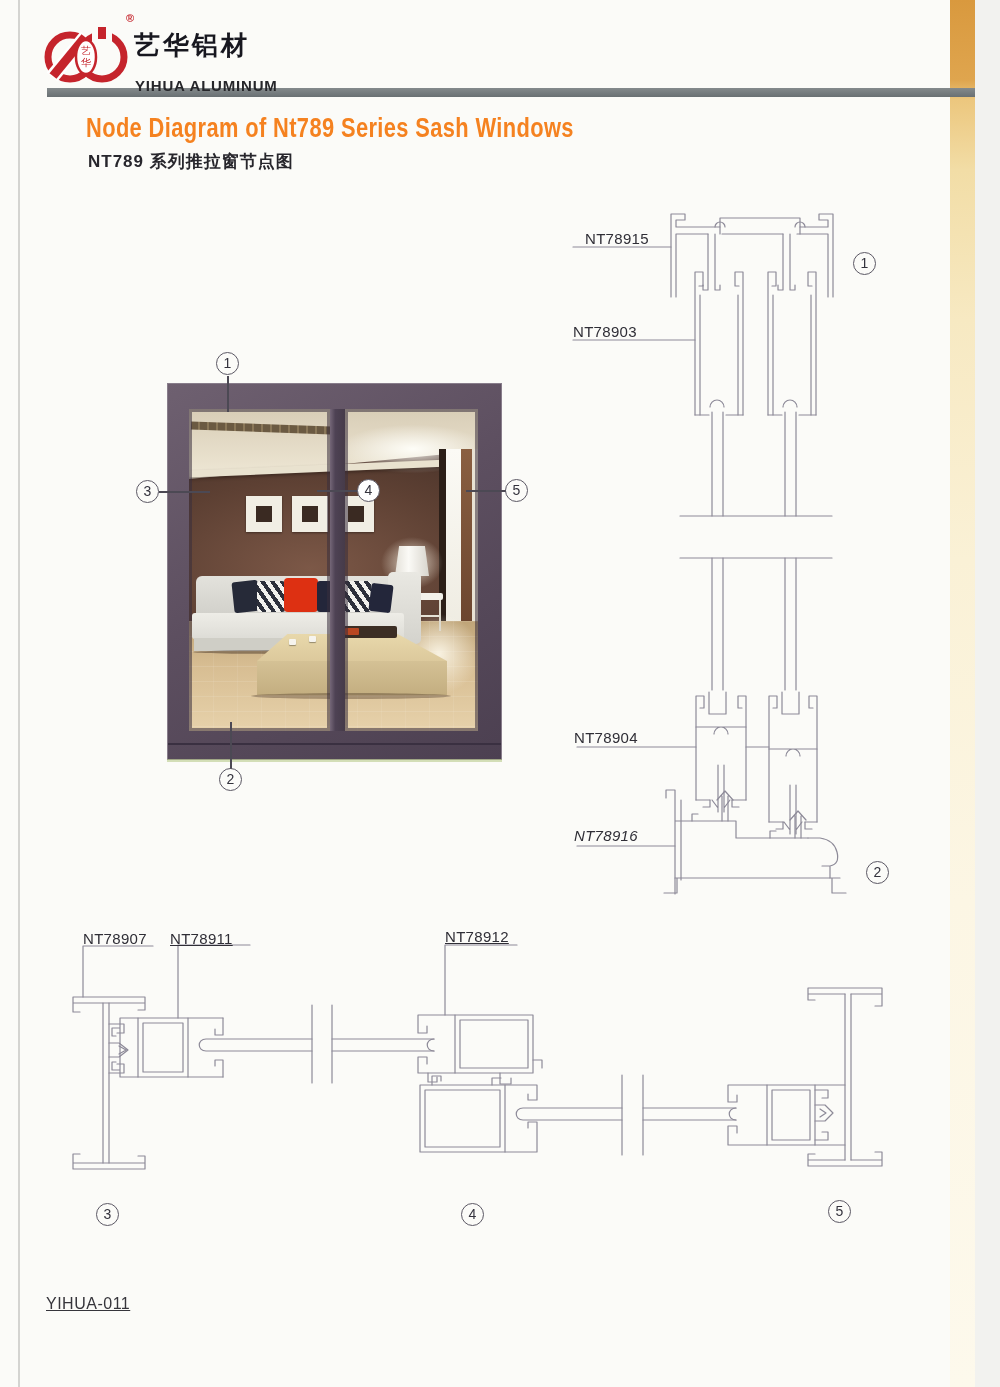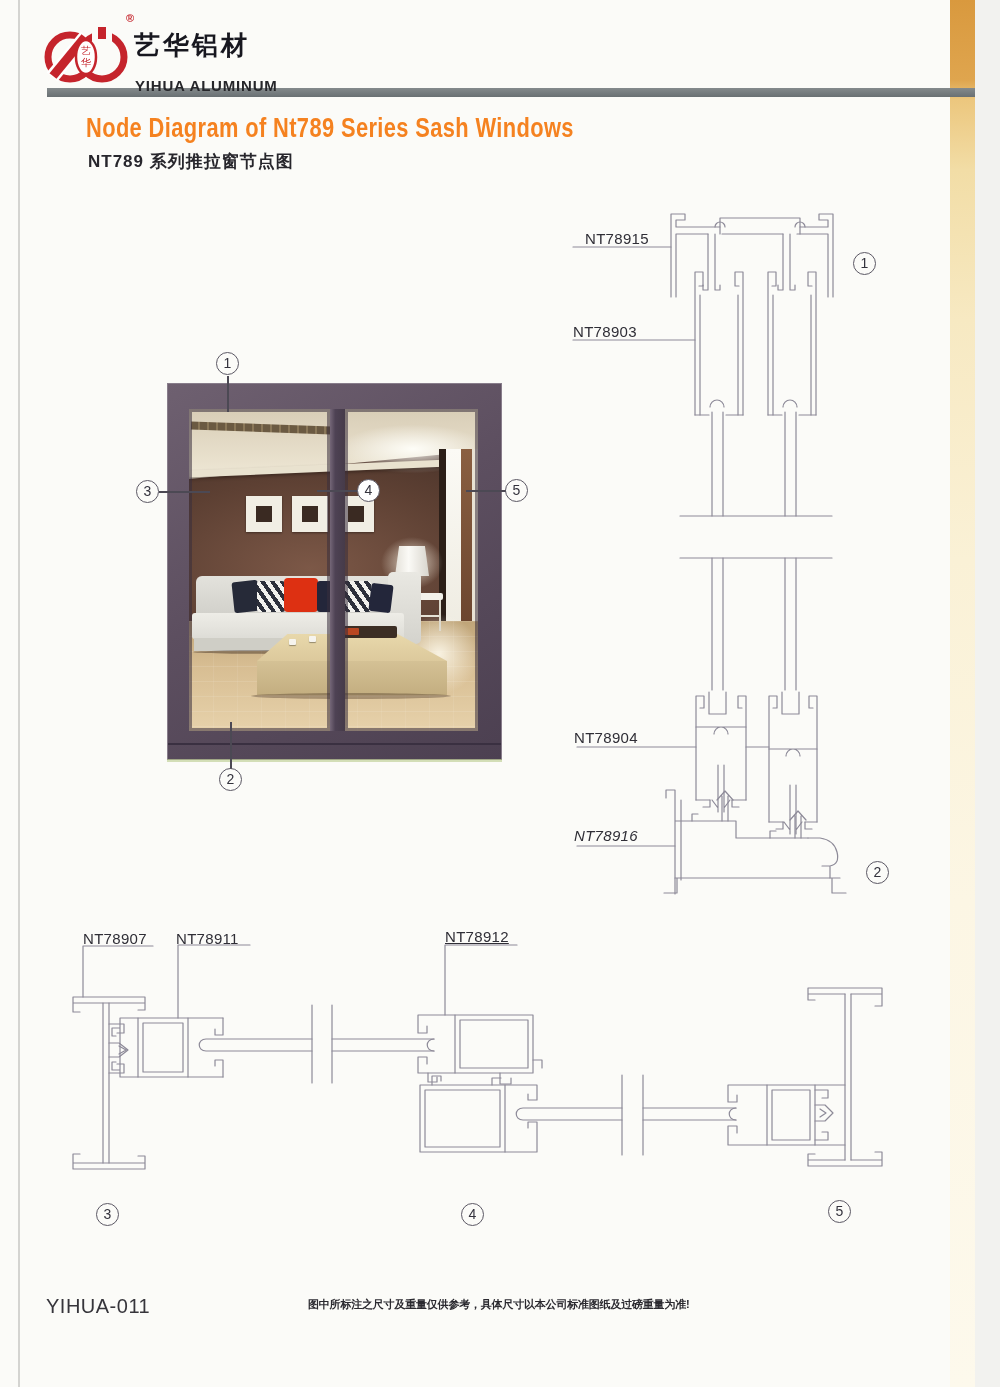--- a/index.html
+++ b/index.html
@@ -92,21 +92,21 @@
   .cup{width:7px;height:6px;background:#f6f4ee;border-radius:1px;box-shadow:0 1px 1px rgba(0,0,0,.35);}
 
   
   .co{width:23px;height:23px;border:1.4px solid #5b5864;border-radius:50%;box-sizing:border-box;
     color:#33323c;font-size:14px;line-height:20px;text-align:center;background:transparent;}
   .co.solid{background:#fff;}
   .lead{background:#4c4954;}
 
   
   .plabel{font-size:15px;color:#2f2e36;letter-spacing:.3px;}
-  .footer-code{left:46px;top:1295px;font-size:20px;color:#36353b;letter-spacing:.5px;}
+  .footer-code{left:46px;top:1295px;font-size:16px;color:#36353b;letter-spacing:.5px;text-decoration:underline;}
   .footer-note{left:308px;top:1297px;font-size:11px;font-weight:bold;color:#2b2a30;letter-spacing:-.2px;white-space:nowrap;}
   svg.lineart{overflow:visible;}
   svg.lineart path{fill:none;stroke:#8d8a98;stroke-width:1.2;stroke-linecap:round;stroke-linejoin:round;}
 </style>
 </head>
 <body>
 
 <div class="page">
 
   <div class="abs left-edge"></div>
@@ -283,22 +283,21 @@
       <path d="M755,165 h10 l8,8 -8,8 h-10 M760,169 l6,4 -6,4 M755,150 h13 v8 h-6 M755,200 h13 v-8 h-6"></path>
     </g>
 
     <g>
       <path d="M785,54 V220 M791,54 V220"></path>
       <path d="M748,48 H822 M748,54 H785 M791,54 H822 M748,48 V60 h7 M822,48 V66 h-7"></path>
       <path d="M748,226 H822 M748,220 H785 M791,220 H822 M822,226 V212 h-7 M748,226 V214 h7"></path>
     </g>
   </svg>
   <div class="abs plabel" style="left:83px;top:930px;">NT78907</div>
-  <div class="abs plabel" style="left:176px;top:930px;">NT78911</div>
+  <div class="abs plabel" style="left:170px;top:930px;text-decoration:underline;">NT78911</div>
   <div class="abs plabel" style="left:445px;top:928px;text-decoration:underline;">NT78912</div>
   <div class="abs co" style="left:96px;top:1203px;">3</div>
   <div class="abs co" style="left:461px;top:1203px;">4</div>
   <div class="abs co" style="left:828px;top:1200px;">5</div>
 
   <div class="abs footer-code">YIHUA-011</div>
-  <div class="abs footer-note">图中所标注之尺寸及重量仅供参考，具体尺寸以本公司标准图纸及过磅重量为准!</div>
 
 </div>
 
 </body></html>

